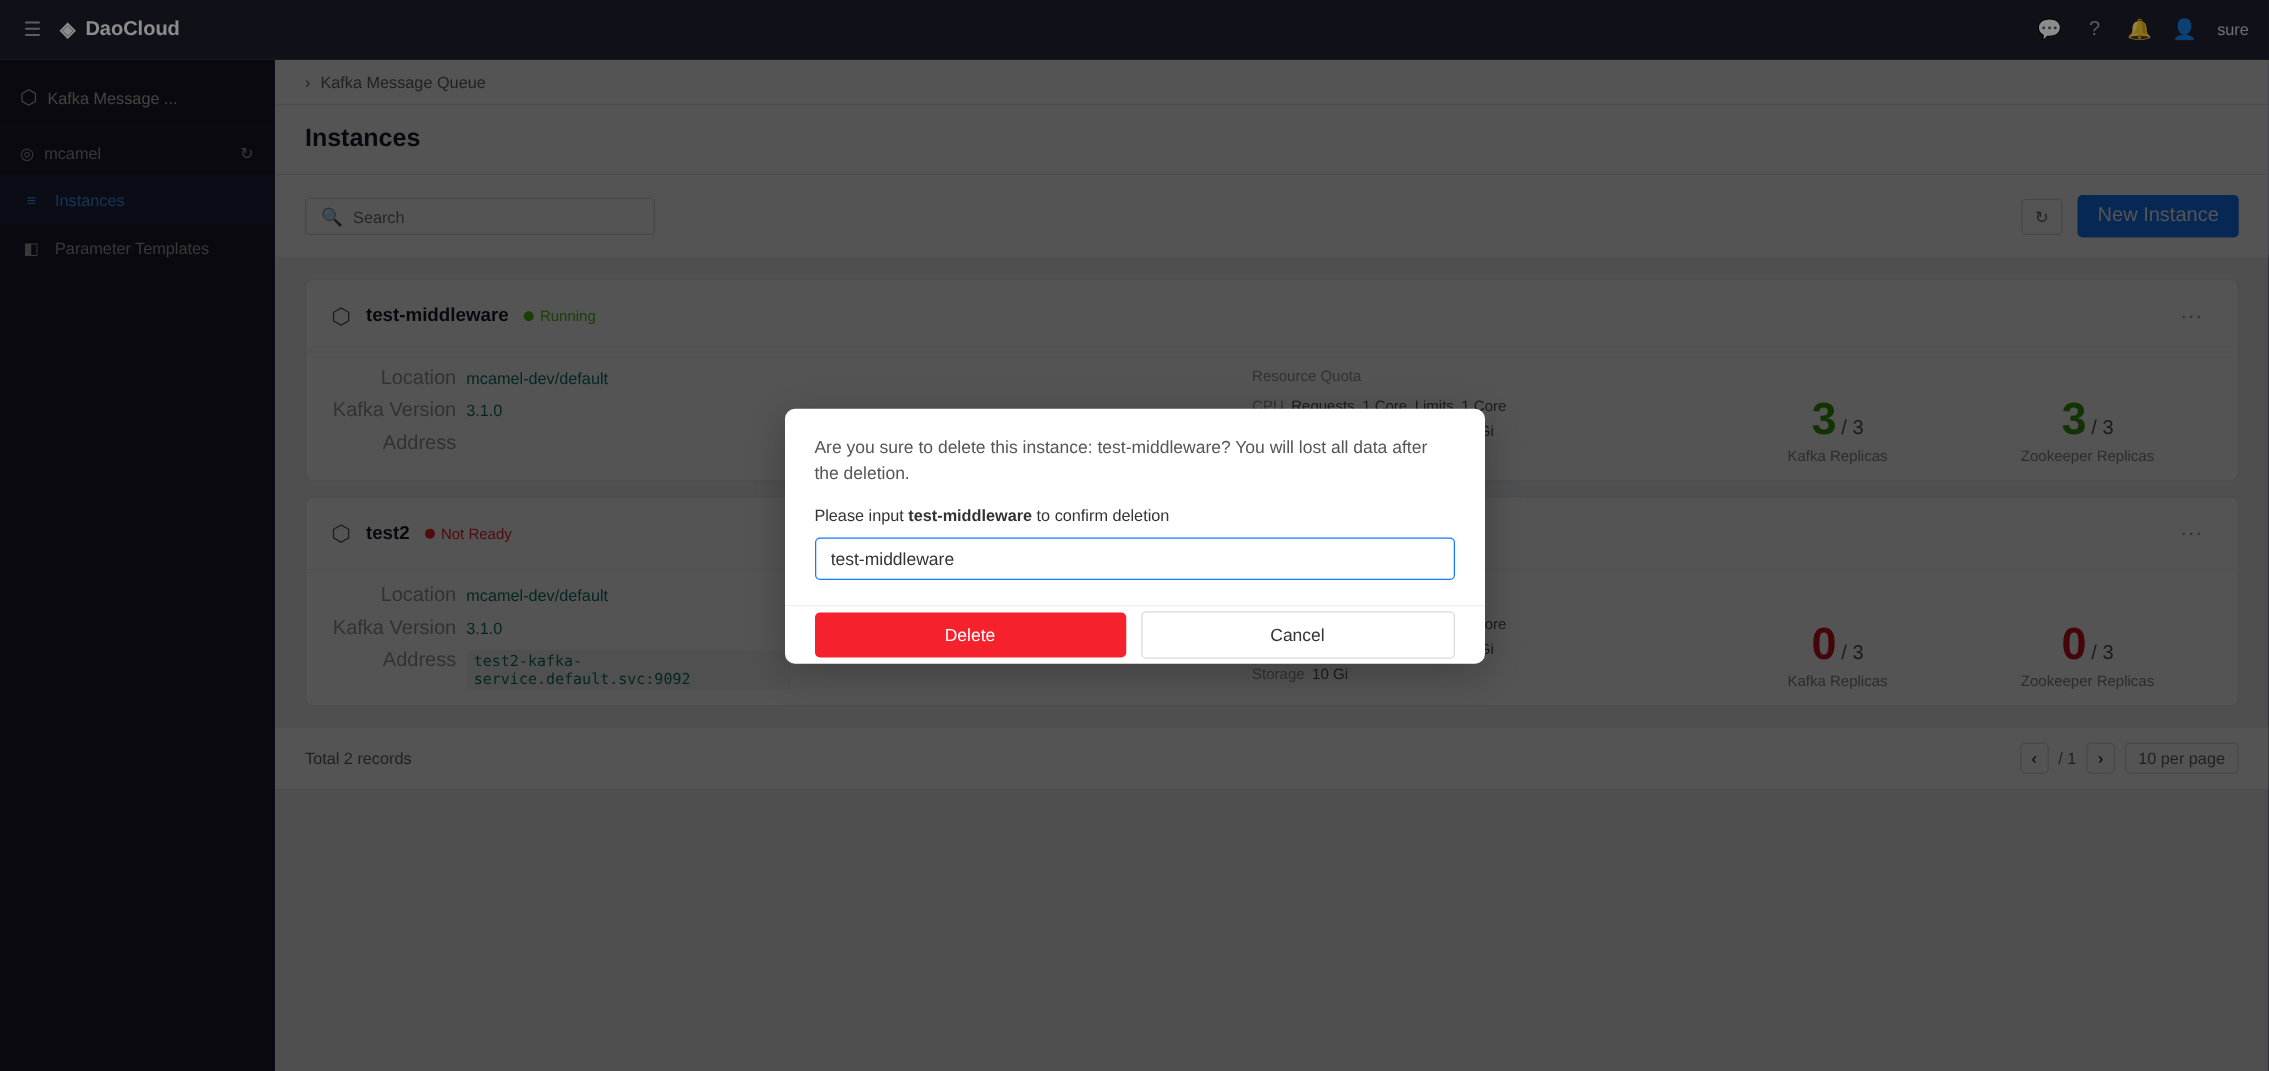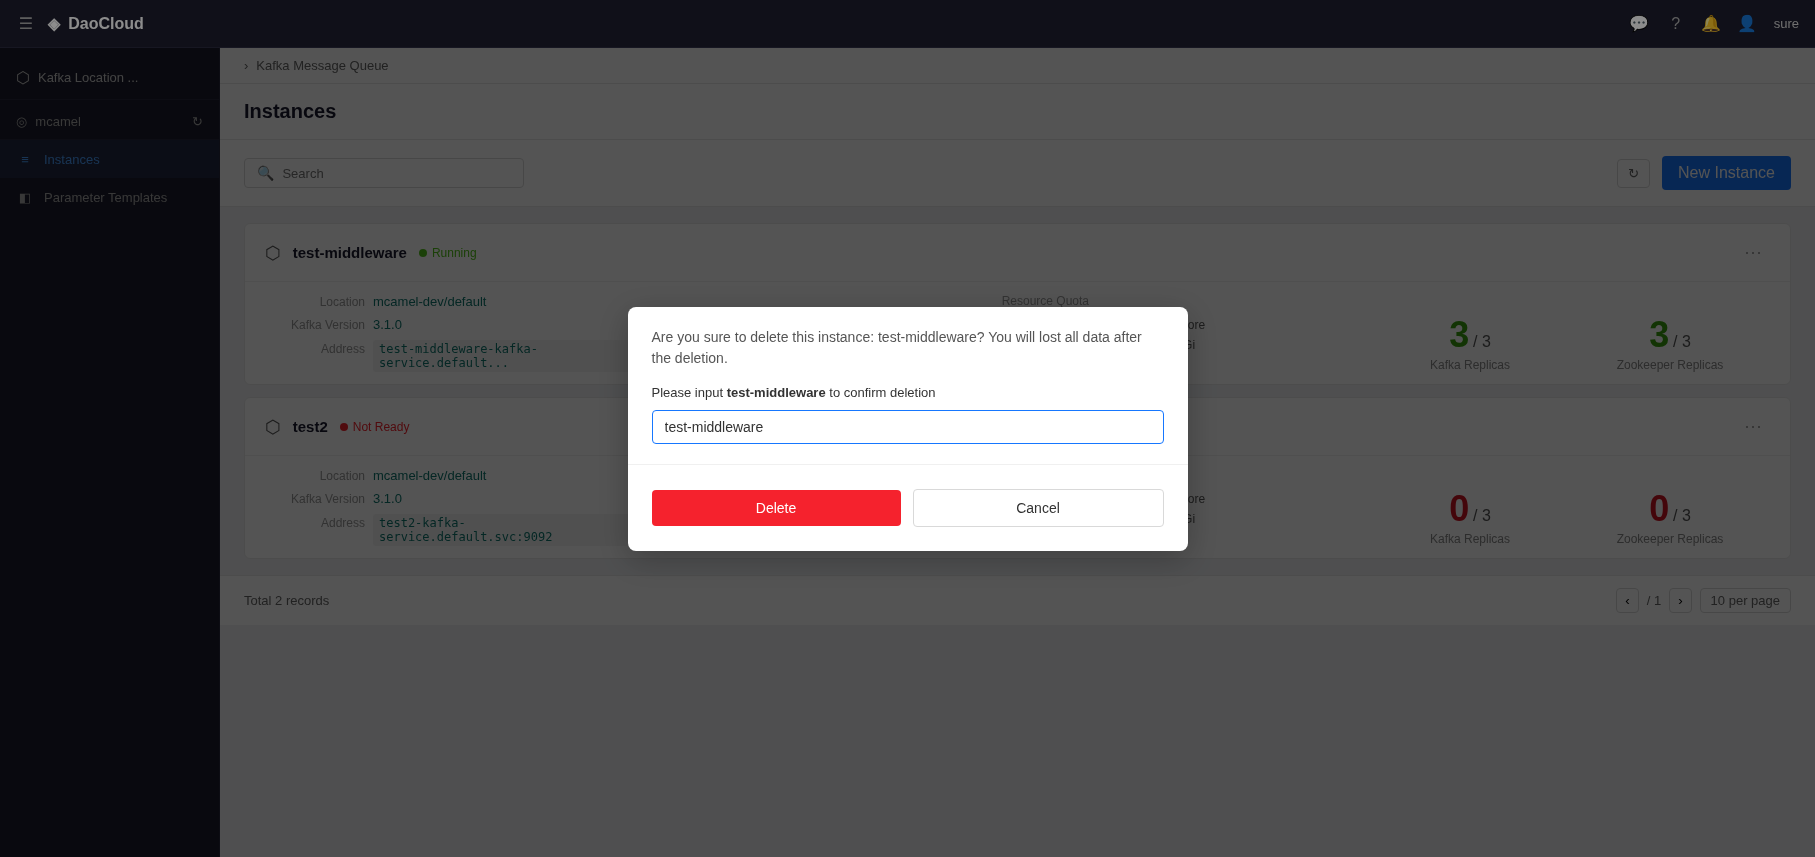--- a/index.html
+++ b/index.html
@@ -80,21 +80,21 @@
     .status-dot { width: 8px; height: 8px; border-radius: 50%; }
     .status-dot.running { background: #52c41a; }
     .status-dot.not-ready { background: #f5222d; }
     .status-text.running { color: #52c41a; }
     .status-text.not-ready { color: #f5222d; }
     .more-btn { background: transparent; border: none; color: #999; cursor: pointer; font-size: 18px; padding: 4px 8px; }
 
     .instance-details { display: grid; grid-template-columns: 1fr 1fr 1fr 200px 200px; gap: 0; padding: 12px 20px; }
     .detail-col { display: flex; flex-direction: column; gap: 8px; }
     .detail-row { display: flex; align-items: baseline; gap: 8px; font-size: 13px; }
-    .detail-label { color: #999; min-width: 100px; text-align: right; font-size: 12px; }
+    .detail-label { color: #999; min-width: 100px; text-align: right; font-size: 16px; }
     .detail-value { color: #0f766e; }
     .detail-value.code { background: #f5f5f5; padding: 2px 6px; border-radius: 3px; font-family: monospace; font-size: 12px; }
 
     .resource-col { display: flex; flex-direction: column; gap: 6px; font-size: 12px; color: #555; }
 
     .replicas-col { display: flex; flex-direction: column; align-items: center; justify-content: flex-end; }
     .replicas-number { font-size: 36px; font-weight: 700; }
     .replicas-number.green { color: #389e0d; }
     .replicas-number.red { color: #cf1322; }
     .replicas-total { font-size: 16px; color: #555; }
@@ -126,21 +126,21 @@
     .modal-close { background: transparent; border: none; cursor: pointer; color: #999; font-size: 18px; line-height: 1; }
     .modal-body { padding: 20px 24px; }
     .modal-desc { color: #555; font-size: 14px; margin-bottom: 16px; line-height: 1.5; }
     .modal-confirm-text { color: #333; font-size: 13px; margin-bottom: 10px; }
     .modal-confirm-text strong { font-weight: 700; }
     .modal-input {
       width: 100%; border: 1.5px solid #1677ff; border-radius: 4px;
       padding: 8px 12px; font-size: 14px; outline: none; color: #333;
     }
     .modal-footer {
-      display: flex; align-items: center; gap: 12px; padding: 24px 24px;
+      display: flex; align-items: center; gap: 12px; padding: 4px 24px;
       border-top: 1px solid #f0f0f0;
     }
     .btn-delete {
       flex: 1; background: #f5222d; color: #fff; border: none; border-radius: 4px;
       padding: 10px; font-size: 14px; cursor: pointer; font-weight: 500;
     }
     .btn-cancel {
       flex: 1; background: #fff; color: #333; border: 1px solid #d9d9d9; border-radius: 4px;
       padding: 10px; font-size: 14px; cursor: pointer;
     }
@@ -166,21 +166,21 @@
     <span class="navbar-icon">👤</span>
     <span style="color:#ccc;font-size:13px;">sure</span>
   </div>
 </div>
 
 <div class="main-layout dimmed">
 
   <div class="sidebar">
     <div class="sidebar-app-header">
       <span style="font-size:16px;">⬡</span>
-      <span>Kafka Location ...</span>
+      <span>Kafka Message ...</span>
     </div>
     <div class="sidebar-workspace">
       <span>◎</span>
       <span>mcamel</span>
       <span style="margin-left:auto;cursor:pointer;">↻</span>
     </div>
     <div class="sidebar-nav-item active">
       <span class="sidebar-nav-icon">≡</span>
       <span>Instances</span>
     </div>
@@ -231,21 +231,20 @@
             <div class="detail-row">
               <span class="detail-label">Location</span>
               <span class="detail-value">mcamel-dev/default</span>
             </div>
             <div class="detail-row">
               <span class="detail-label">Kafka Version</span>
               <span class="detail-value">3.1.0</span>
             </div>
             <div class="detail-row">
               <span class="detail-label">Address</span>
-              <span class="detail-value code">test-middleware-kafka-service.default...</span>
             </div>
           </div>
           <div style="width:30px;"></div>
           <div class="resource-col">
             <div style="color:#999;font-size:12px;margin-bottom:4px;">Resource Quota</div>
             <div style="font-size:12px;color:#555;display:flex;gap:6px;">
               <span style="color:#999;">CPU</span>
               <span>Requests</span>
               <span>1 Core</span>
               <span>Limits</span>

